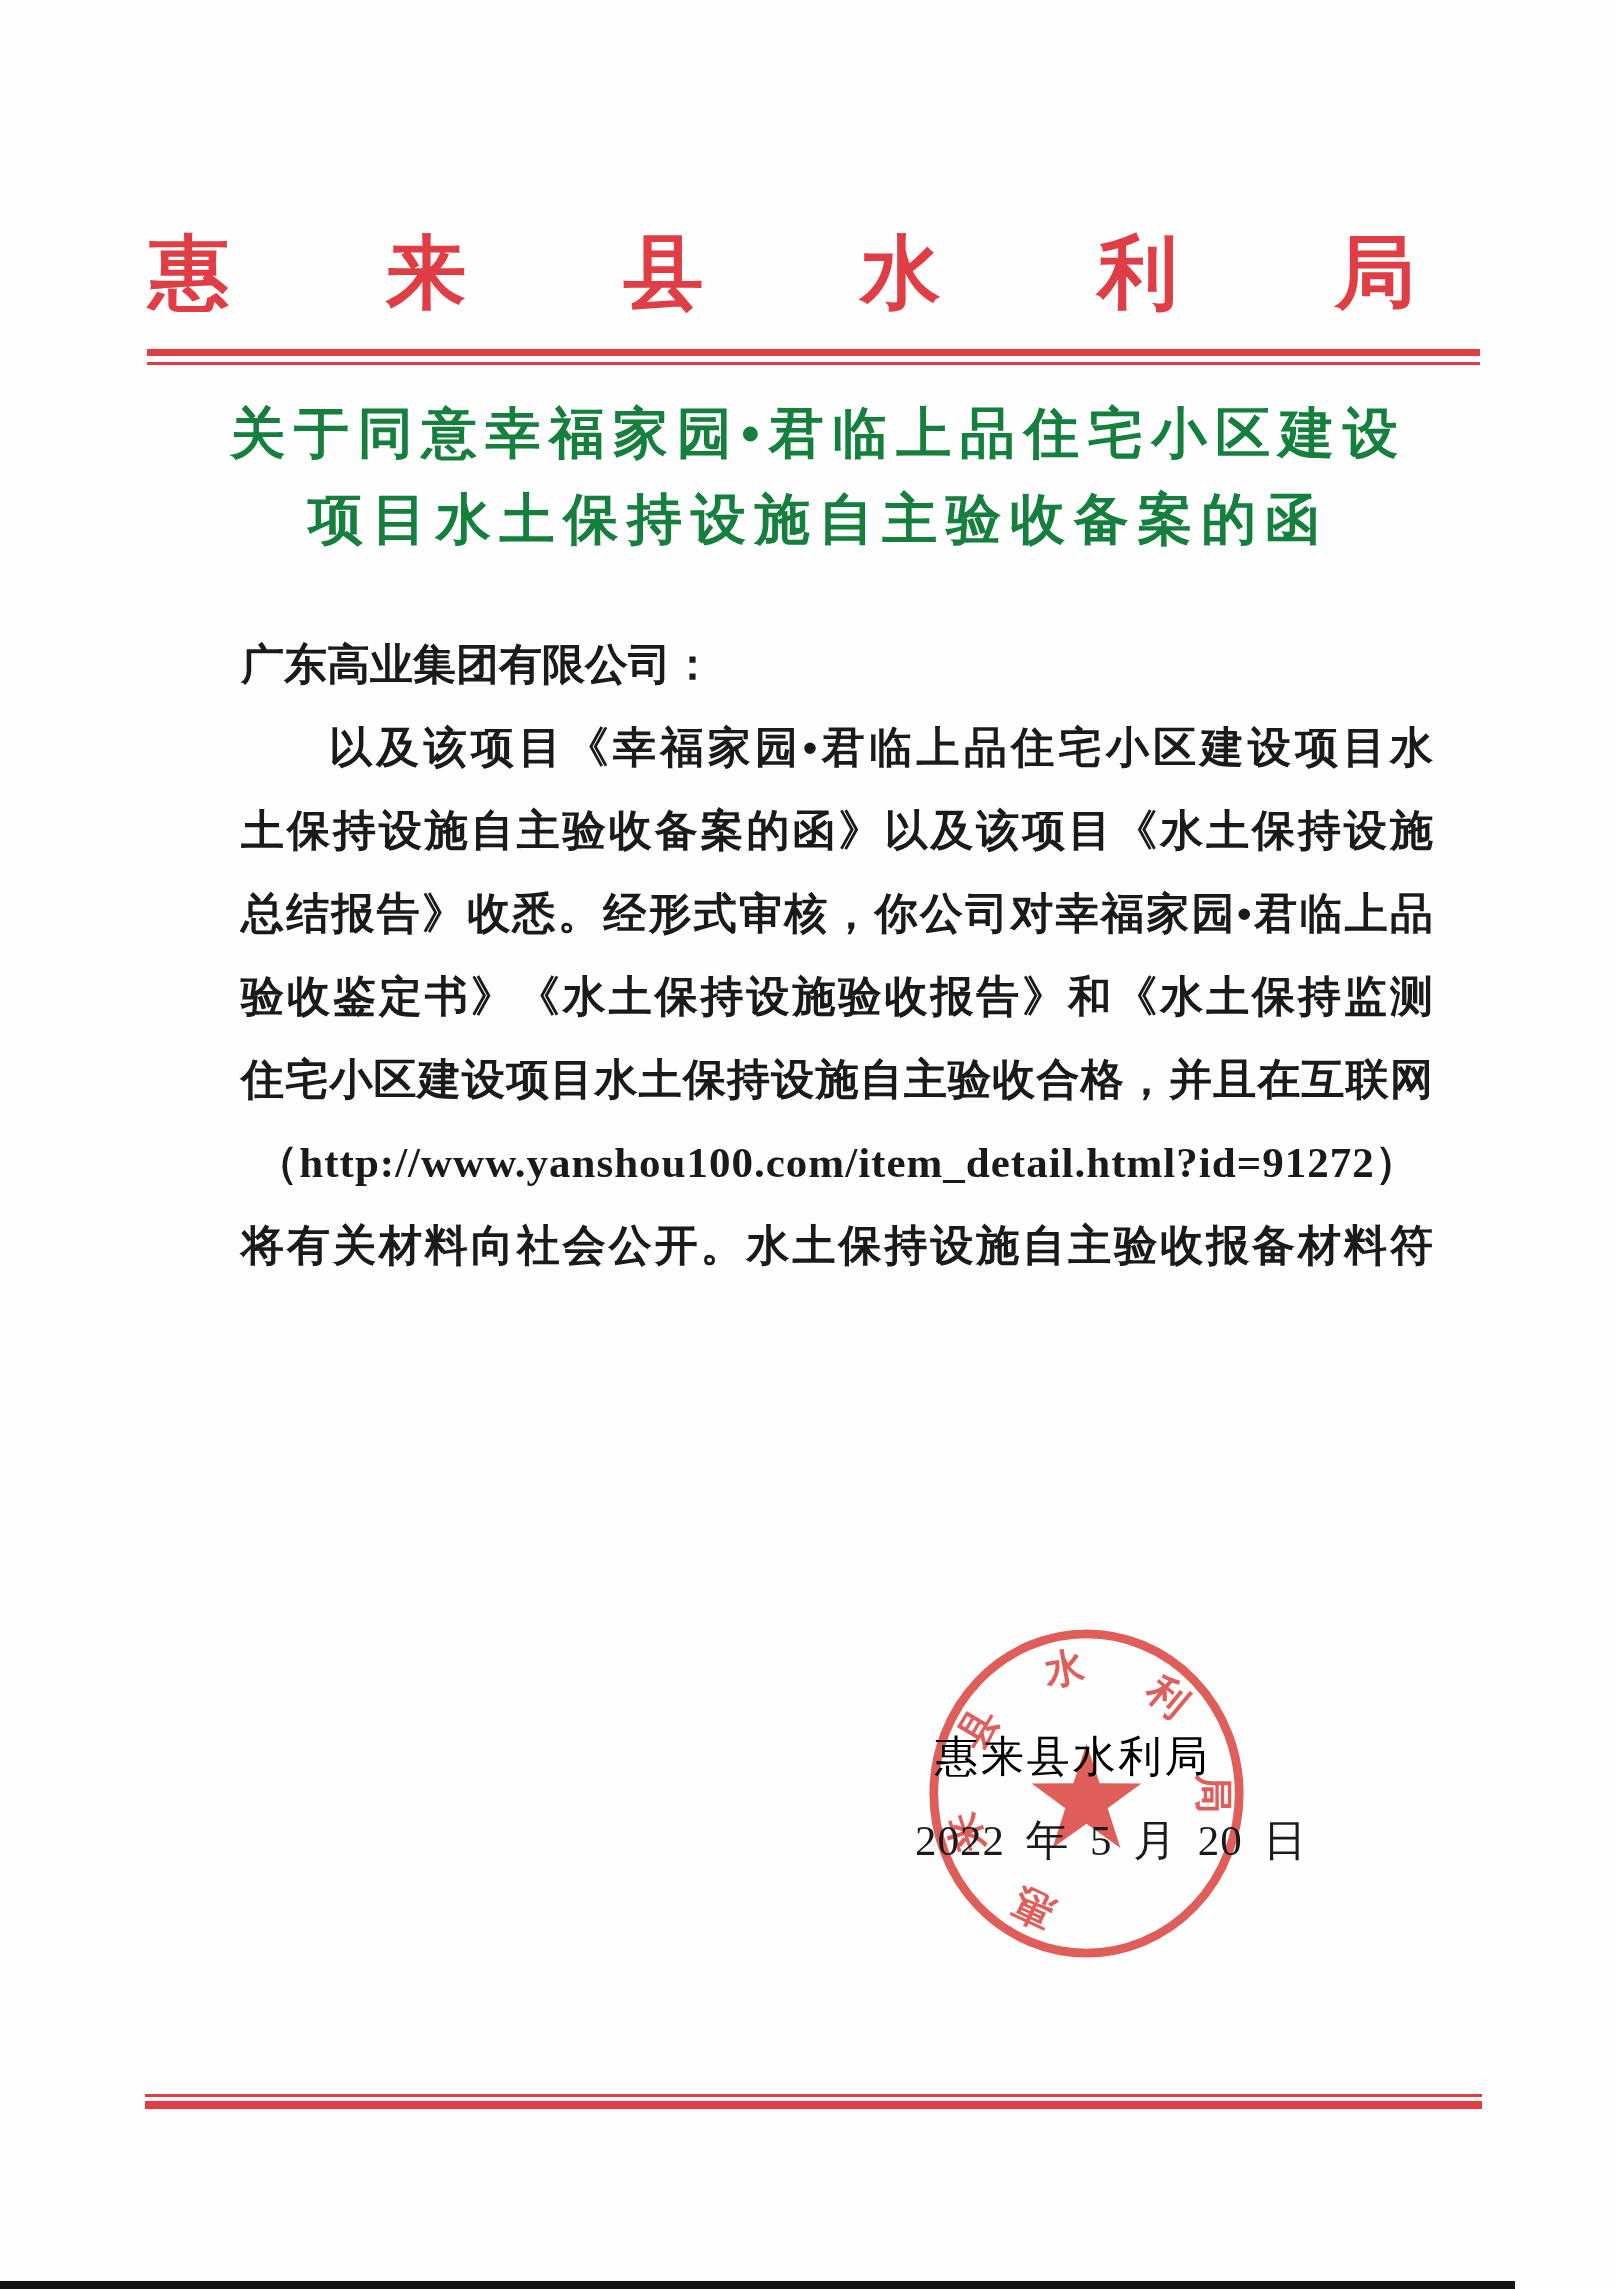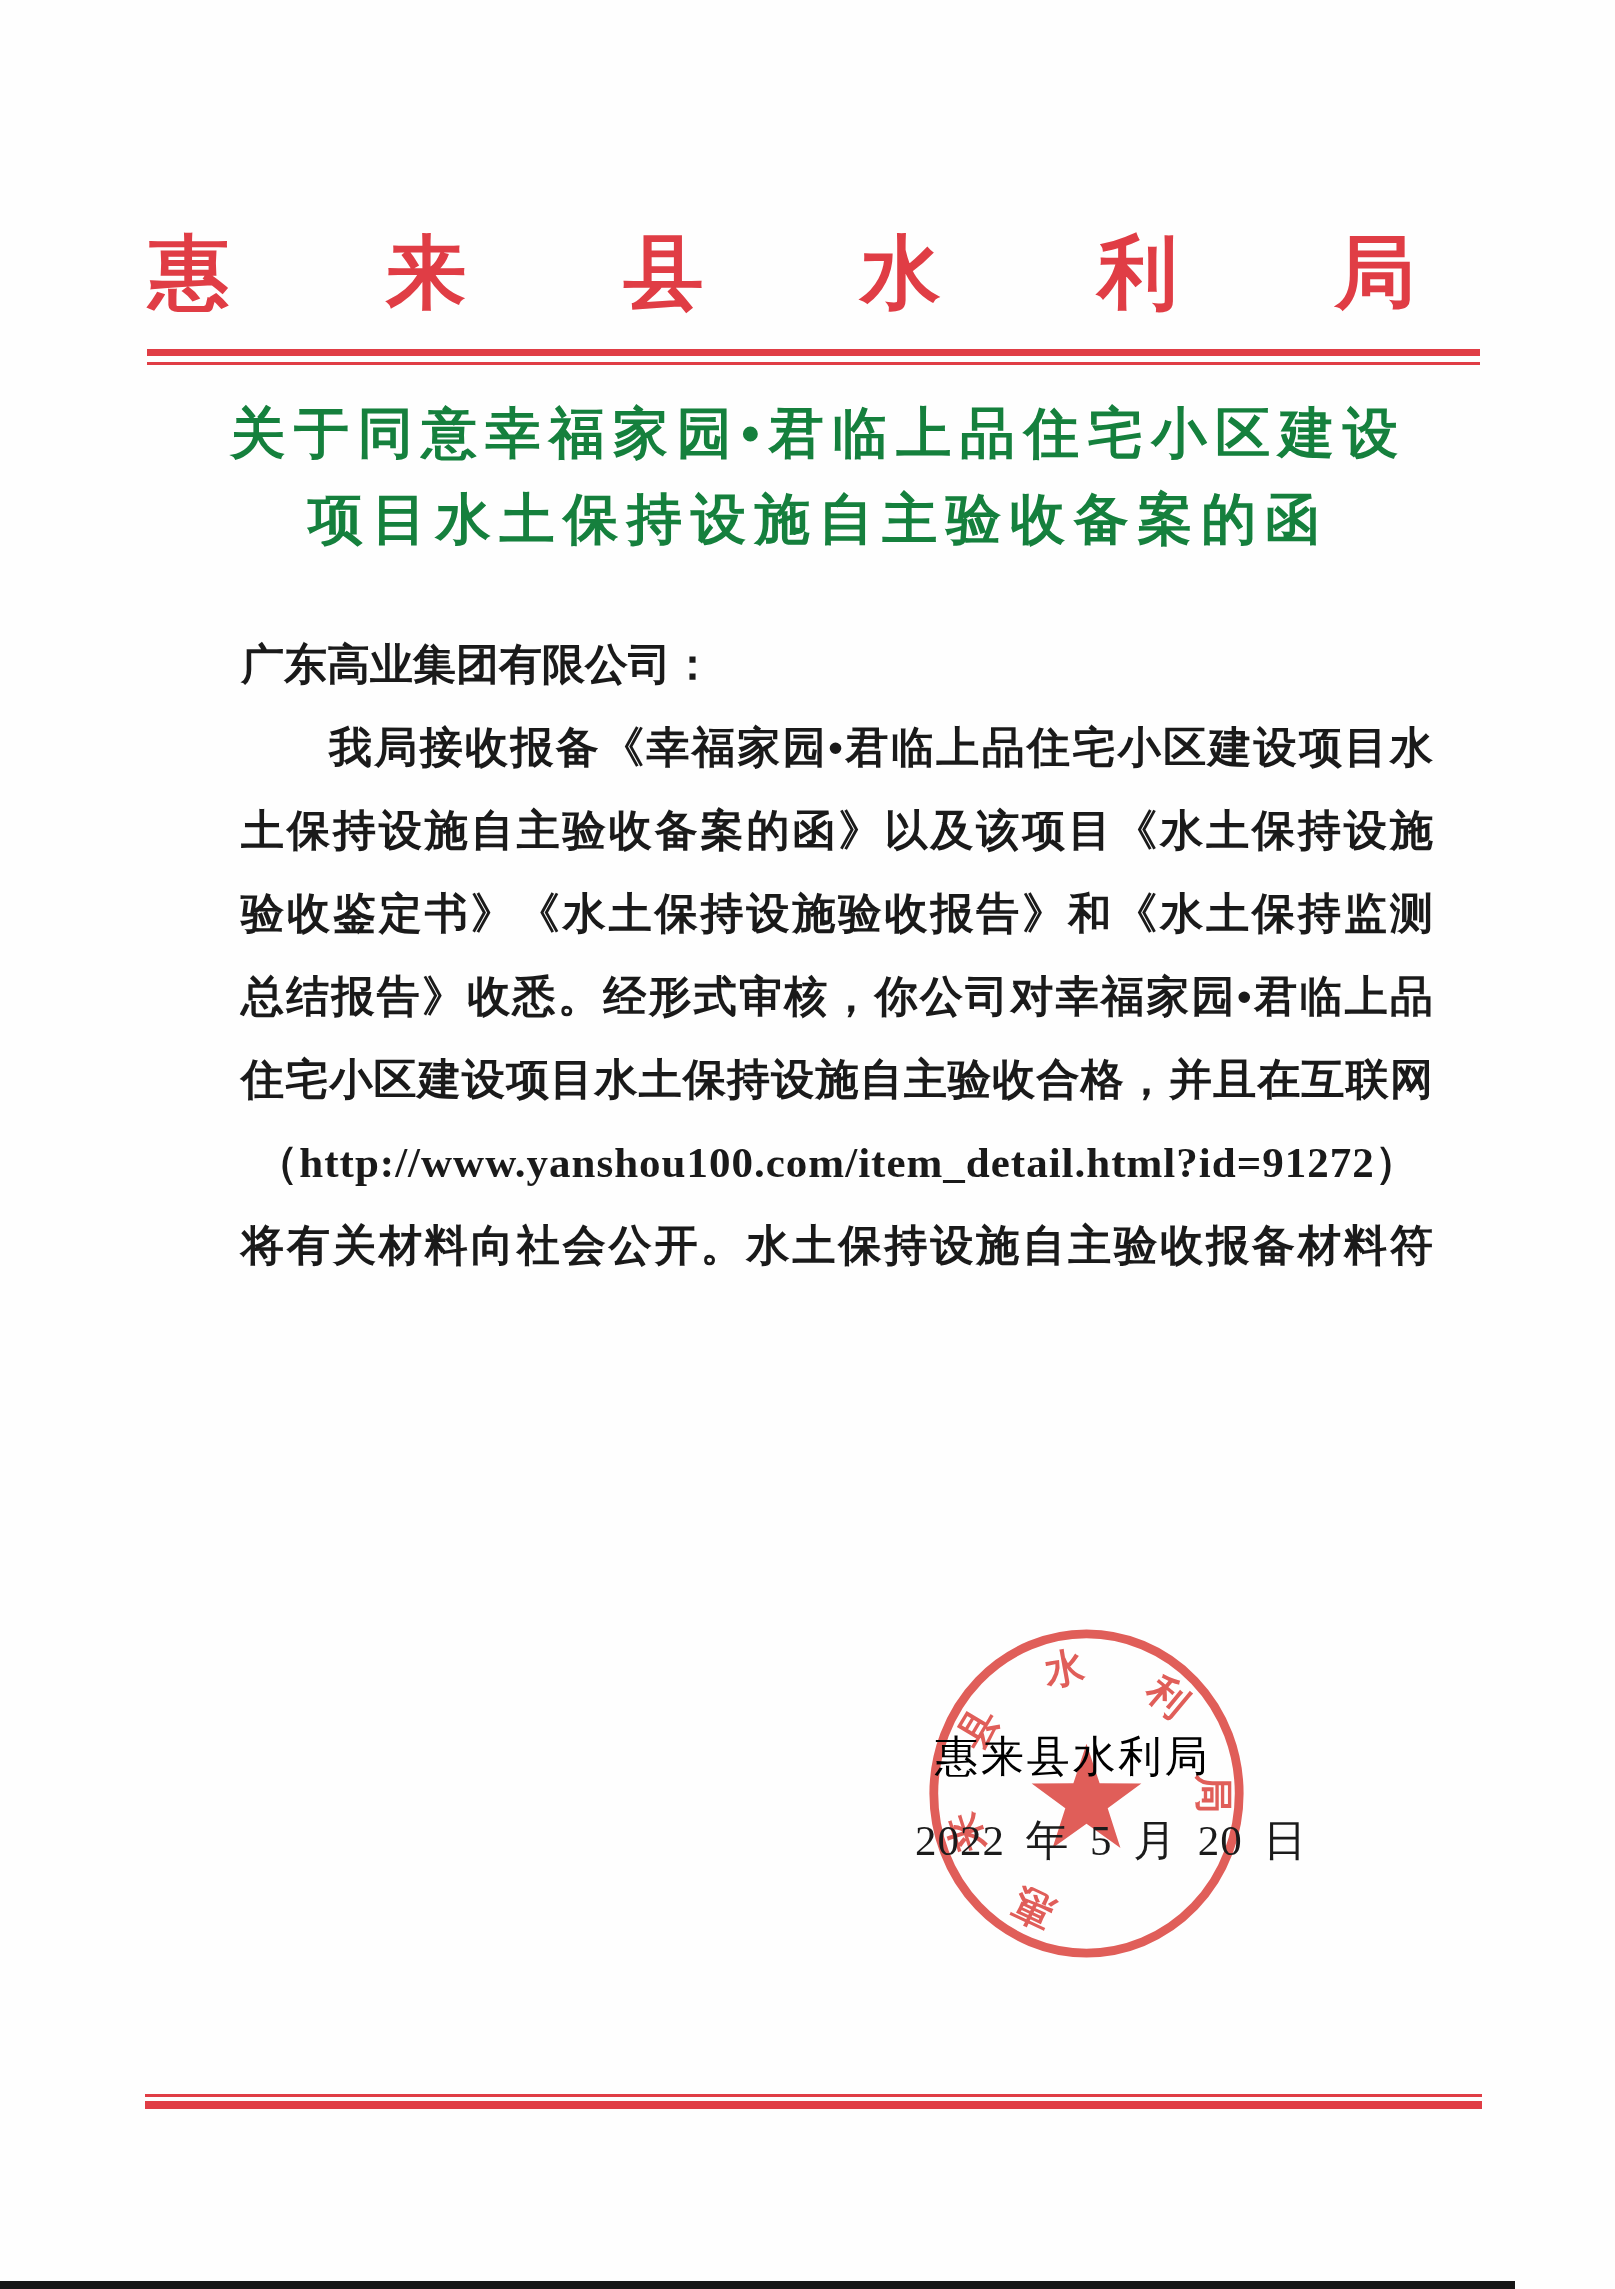--- a/index.html
+++ b/index.html
@@ -66,24 +66,24 @@
   <div class="rule rule-h-thick"></div>
   <div class="rule rule-h-thin"></div>
 
   <h1 class="doc-title">
     <div>关于同意幸福家园•君临上品住宅小区建设</div>
     <div>项目水土保持设施自主验收备案的函</div>
   </h1>
 
   <div class="body-block">
     <div class="salutation">广东高业集团有限公司：</div>
-    <div class="bline indent">我局接收报备《幸福家园•君临上品住宅小区建设项目水</div>
+    <div class="bline indent">以及该项目《幸福家园•君临上品住宅小区建设项目水</div>
     <div class="bline">土保持设施自主验收备案的函》以及该项目《水土保持设施</div>
+    <div class="bline">总结报告》收悉。经形式审核，你公司对幸福家园•君临上品</div>
     <div class="bline">验收鉴定书》《水土保持设施验收报告》和《水土保持监测</div>
-    <div class="bline">总结报告》收悉。经形式审核，你公司对幸福家园•君临上品</div>
     <div class="bline">住宅小区建设项目水土保持设施自主验收合格，并且在互联网</div>
     <div class="bline url">（http://www.yanshou100.com/item_detail.html?id=91272）</div>
     <div class="bline">将有关材料向社会公开。水土保持设施自主验收报备材料符</div>
   </div>
 
   <svg class="seal-svg" viewBox="0 0 330 344">
     <g opacity="0.88">
       <ellipse cx="165" cy="172" rx="156" ry="163" fill="none" stroke="#dc4843" stroke-width="9"></ellipse>
       <path fill="#dc4843" transform="translate(165,180) scale(0.95)" d="M0,-62 L14.1,-19.4 L59,-19.2 L22.8,7.4 L36.5,50.2 L0,24 L-36.5,50.2 L-22.8,7.4 L-59,-19.2 L-14.1,-19.4 Z"></path>
       <g fill="#dc4843" font-size="40" font-weight="bold" text-anchor="middle" font-family="Liberation Serif, DejaVu Serif, serif">

